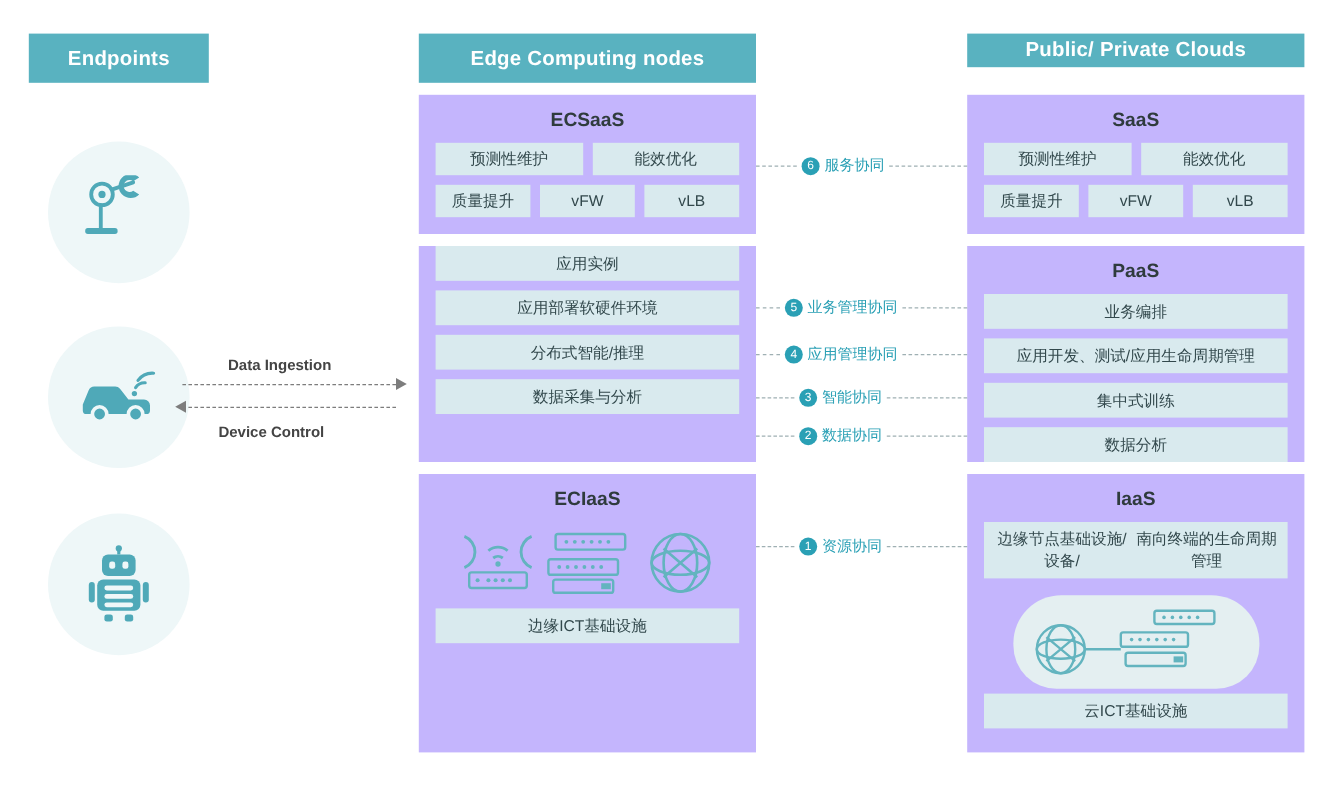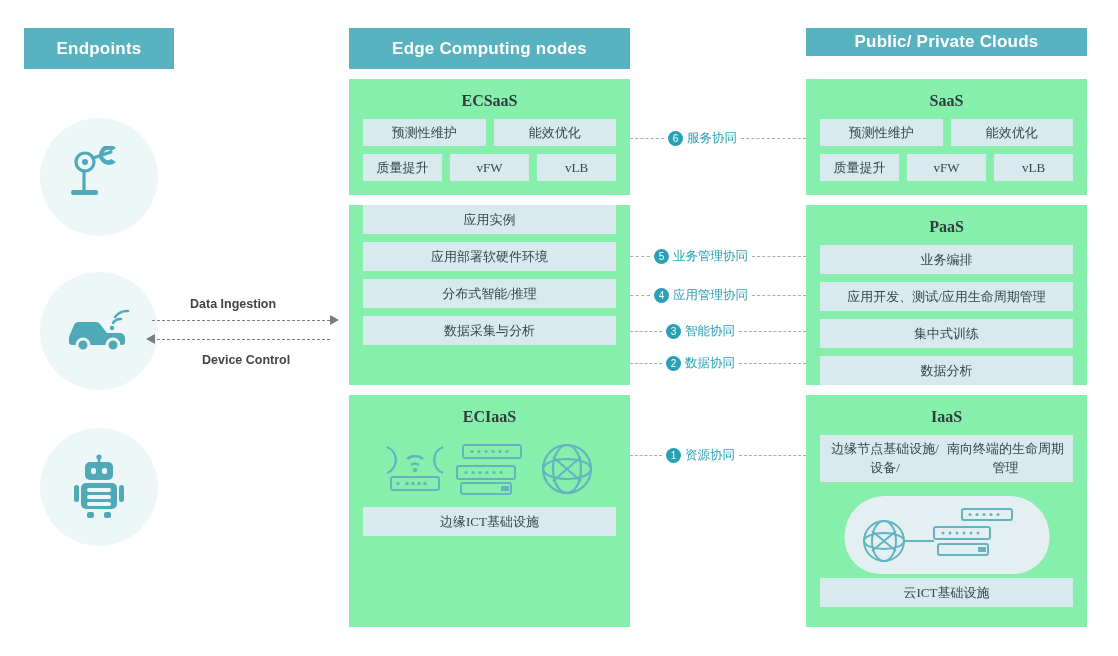--- a/index.html
+++ b/index.html
@@ -40,38 +40,37 @@
 
   
   .flow-label{
     position:absolute;
     font-size:12.5px;
     color:#444;
     white-space:nowrap;
     font-weight:bold;
   }
   #lbl-ingest{left:190px;top:297px;}
-  #lbl-control{left:202px;top:353px;}
+  #lbl-control{left:182px;top:353px;}
   .dash-line{
     position:absolute;height:0;border-top:1.5px dashed #7d7d7d;
   }
   #arrow-top{left:152px;top:320px;width:178px;}
   #arrow-bot{left:152px;top:339px;width:178px;}
   .arrow-head{
     position:absolute;width:0;height:0;
     border-top:5px solid transparent;border-bottom:5px solid transparent;
   }
   #head-right{left:330px;top:315px;border-left:9px solid #7d7d7d;}
   #head-left{left:146px;top:334px;border-right:9px solid #7d7d7d;}
 
   
   .panel{
     position:absolute;
-    background:#86efac;
-    font-family:Liberation Serif, serif;
+    background:#c4b5fd;
   }
   .panel-title{
     text-align:center;
     font-size:16px;
     font-weight:bold;
     color:#2f3b3d;
     padding-top:13px;
     padding-bottom:9px;
   }
   .cell{

